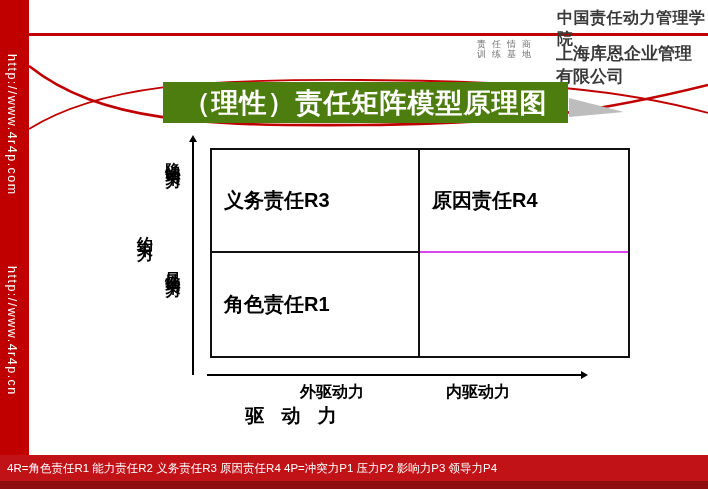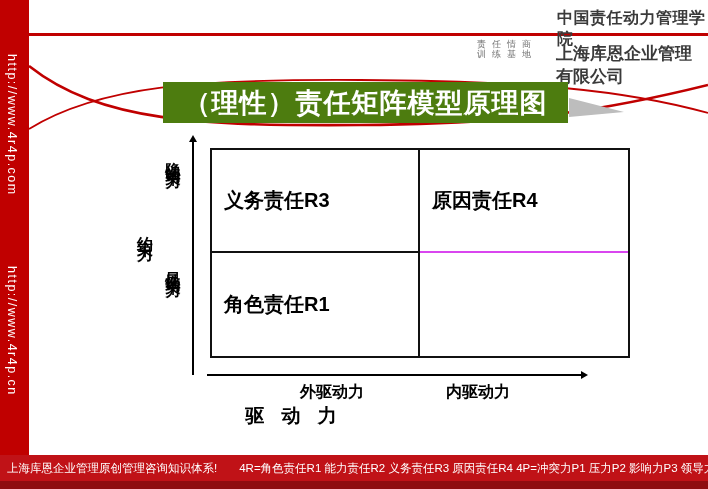--- a/index.html
+++ b/index.html
@@ -121,19 +121,18 @@
   <div class="x-axis-line"></div>
   <div class="x-arrow"></div>
   <div class="x-seg left">外驱动力</div>
   <div class="x-seg right">内驱动力</div>
   <div class="x-title">
     <span>驱 动 力</span>
   </div>
 
   <div class="footer">
     <div class="footer-text">
-      <span>上海库恩企业管理原创管理咨询知识体系!</span>
       <span>4R=角色责任R1 能力责任R2 义务责任R3 原因责任R4  4P=冲突力P1 压力P2 影响力P3 领导力P4</span>
     </div>
     <div class="footer-strip"></div>
   </div>
 
 </div>
 
 </body></html>

